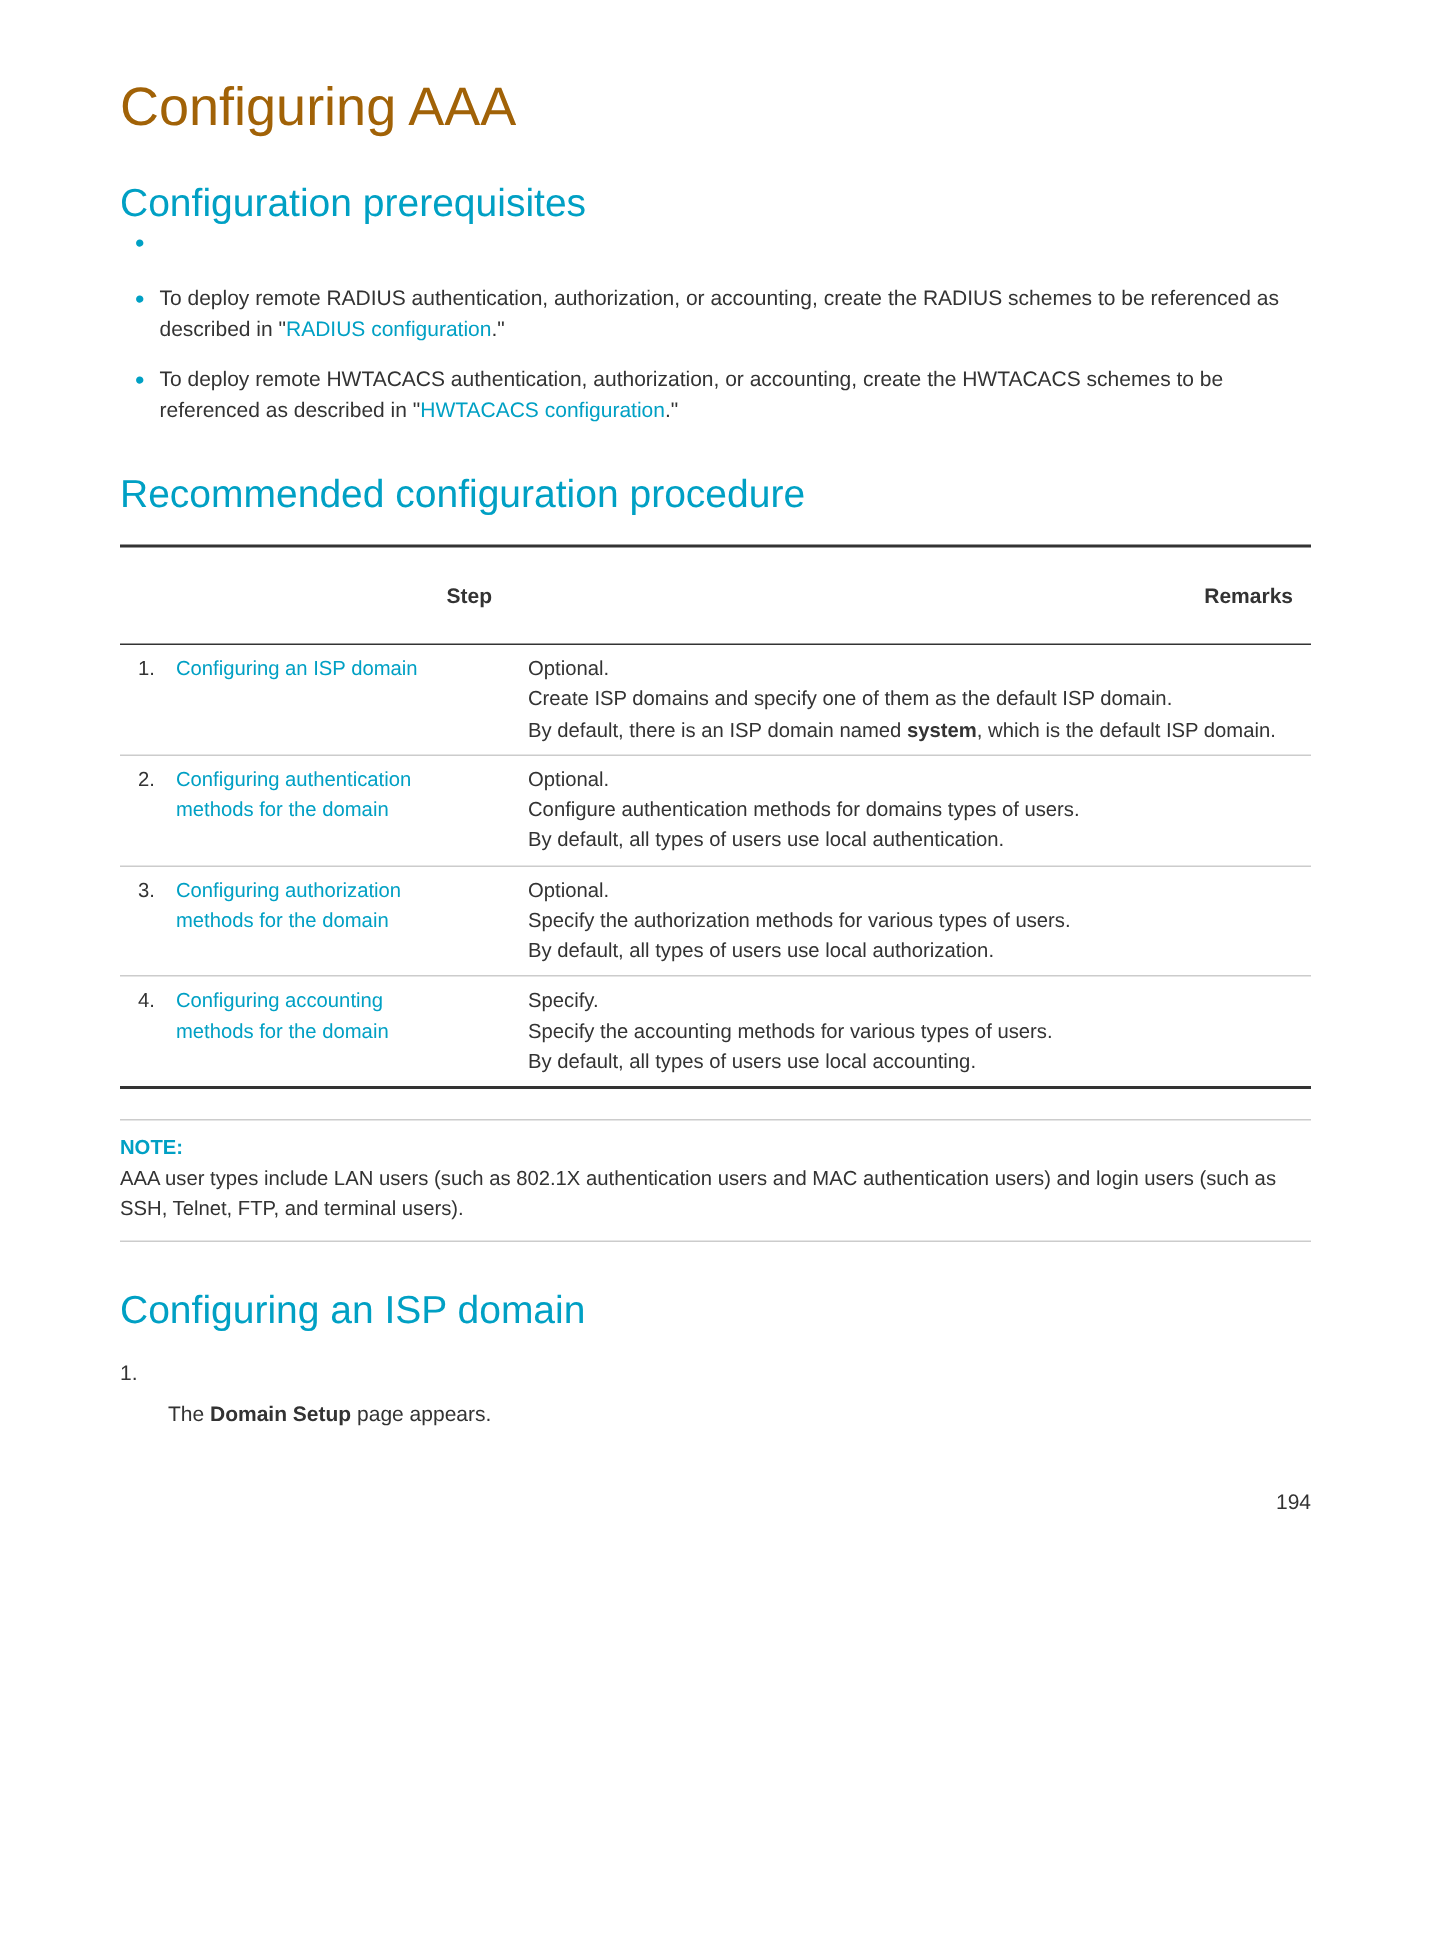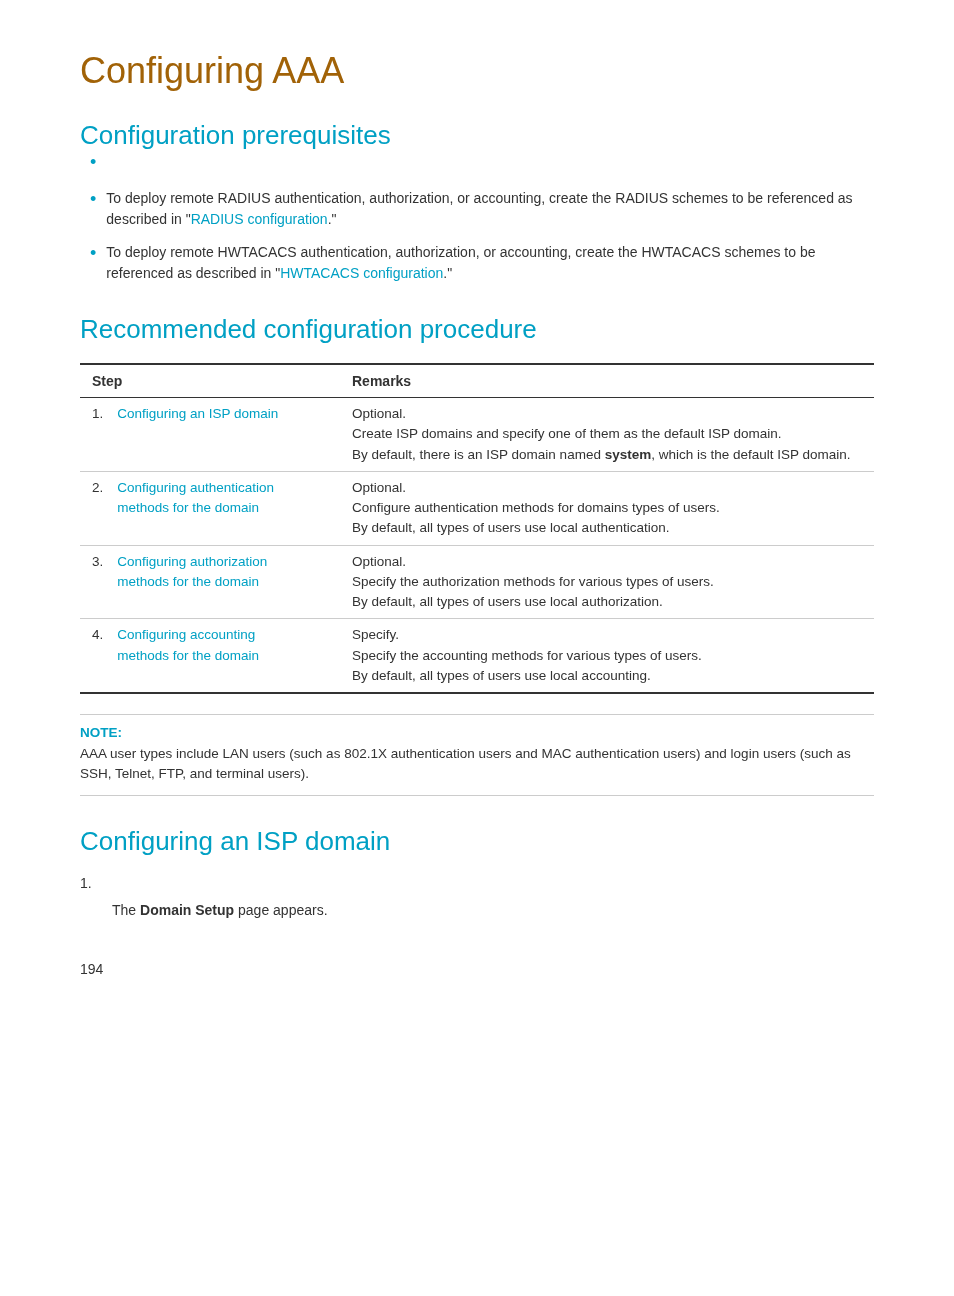--- a/index.html
+++ b/index.html
@@ -60,22 +60,22 @@
     .config-table {
       width: 100%;
       border-collapse: collapse;
       margin-bottom: 20px;
     }
     .config-table thead tr {
       border-top: 2px solid #333;
       border-bottom: 1px solid #333;
     }
     .config-table th {
-      text-align: left;
-      padding: 8px 12px;
+      text-align: right;
+      padding: 24px 12px;
       font-weight: bold;
       font-size: 14px;
     }
     .config-table td {
       padding: 6px 12px;
       vertical-align: top;
       font-size: 13.5px;
       line-height: 1.5;
     }
     .config-table tbody tr:last-child {
@@ -125,21 +125,21 @@
     }
     .step-text {
       line-height: 1.6;
     }
     .sub-step {
       margin-left: 32px;
       line-height: 1.6;
     }
     
     .page-number {
-      text-align: left;
+      text-align: right;
       margin-top: 40px;
       font-size: 14px;
       color: #333;
     }
     .step-link-wrapper {
       display: flex;
       align-items: flex-start;
     }
     .num-cell {
       text-align: right;

